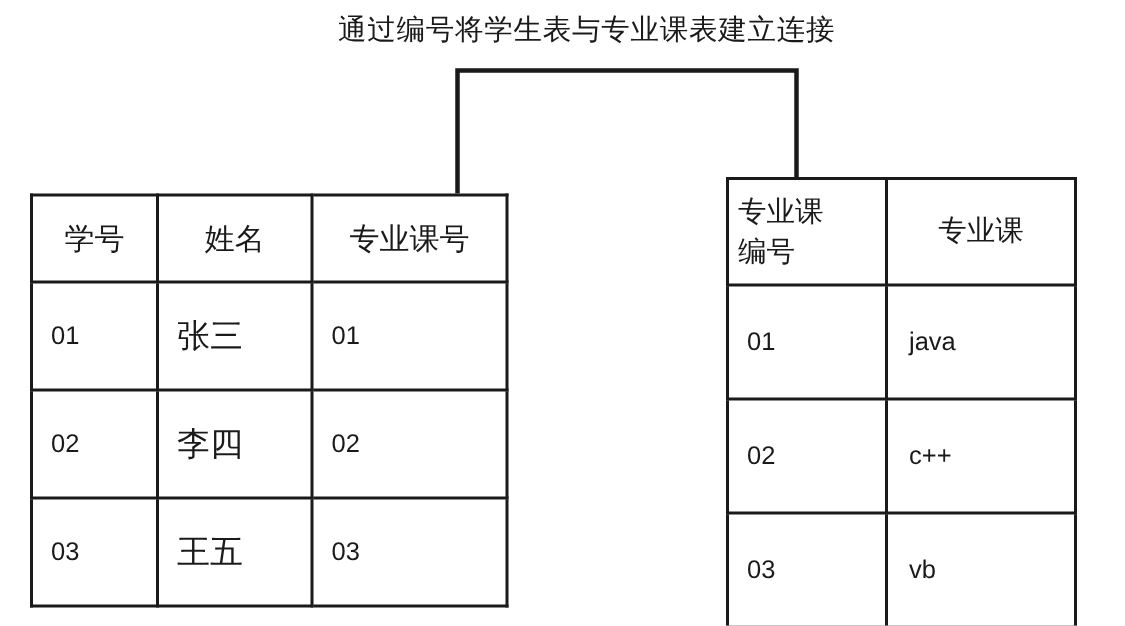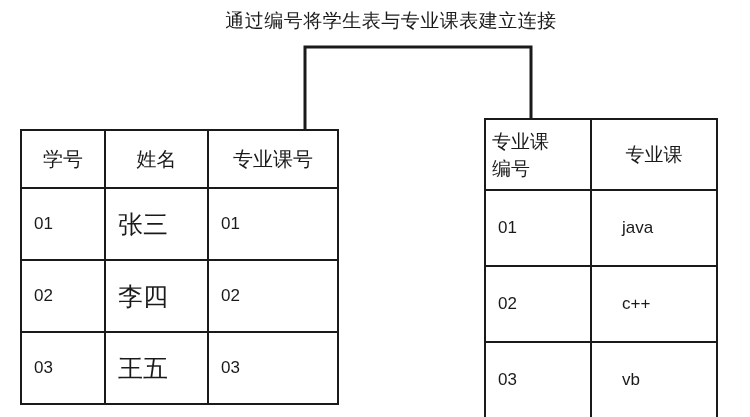--- a/index.html
+++ b/index.html
@@ -72,21 +72,21 @@
     height: 56px;
     font-size: 20px;
     text-align: center;
   }
   #student-table tbody td {
     height: 70px;
     font-size: 17px;
     text-align: left;
   }
   #student-table tbody td.cell-name {
-    font-size: 25px;
+    font-size: 22px;
   }
 
   
   #course-table {
     left: 484px;
     top: 118px;
     width: 234px;
   }
   #course-table .col-code { width: 106px; }
   #course-table .col-name { width: 126px; }
@@ -100,21 +100,21 @@
   #course-table thead td.hdr-code {
     text-align: left;
     padding-left: 6px;
   }
   #course-table tbody td {
     height: 74px;
     font-size: 17px;
     text-align: left;
   }
   #course-table tbody td.cell-course {
-    padding-left: 30px;
+    padding-left: 14px;
   }
 </style>
 </head>
 <body>
 
 <div id="diagram-title">通过编号将学生表与专业课表建立连接</div>
 
 <svg id="connector-bracket" viewBox="0 0 236 90" width="236" height="90" aria-hidden="true">
   <path d="M 5,89 L 5,4 L 231,4 L 231,89" fill="none" stroke="#1a1a1a" stroke-width="3" stroke-linecap="square"></path>
 </svg>

